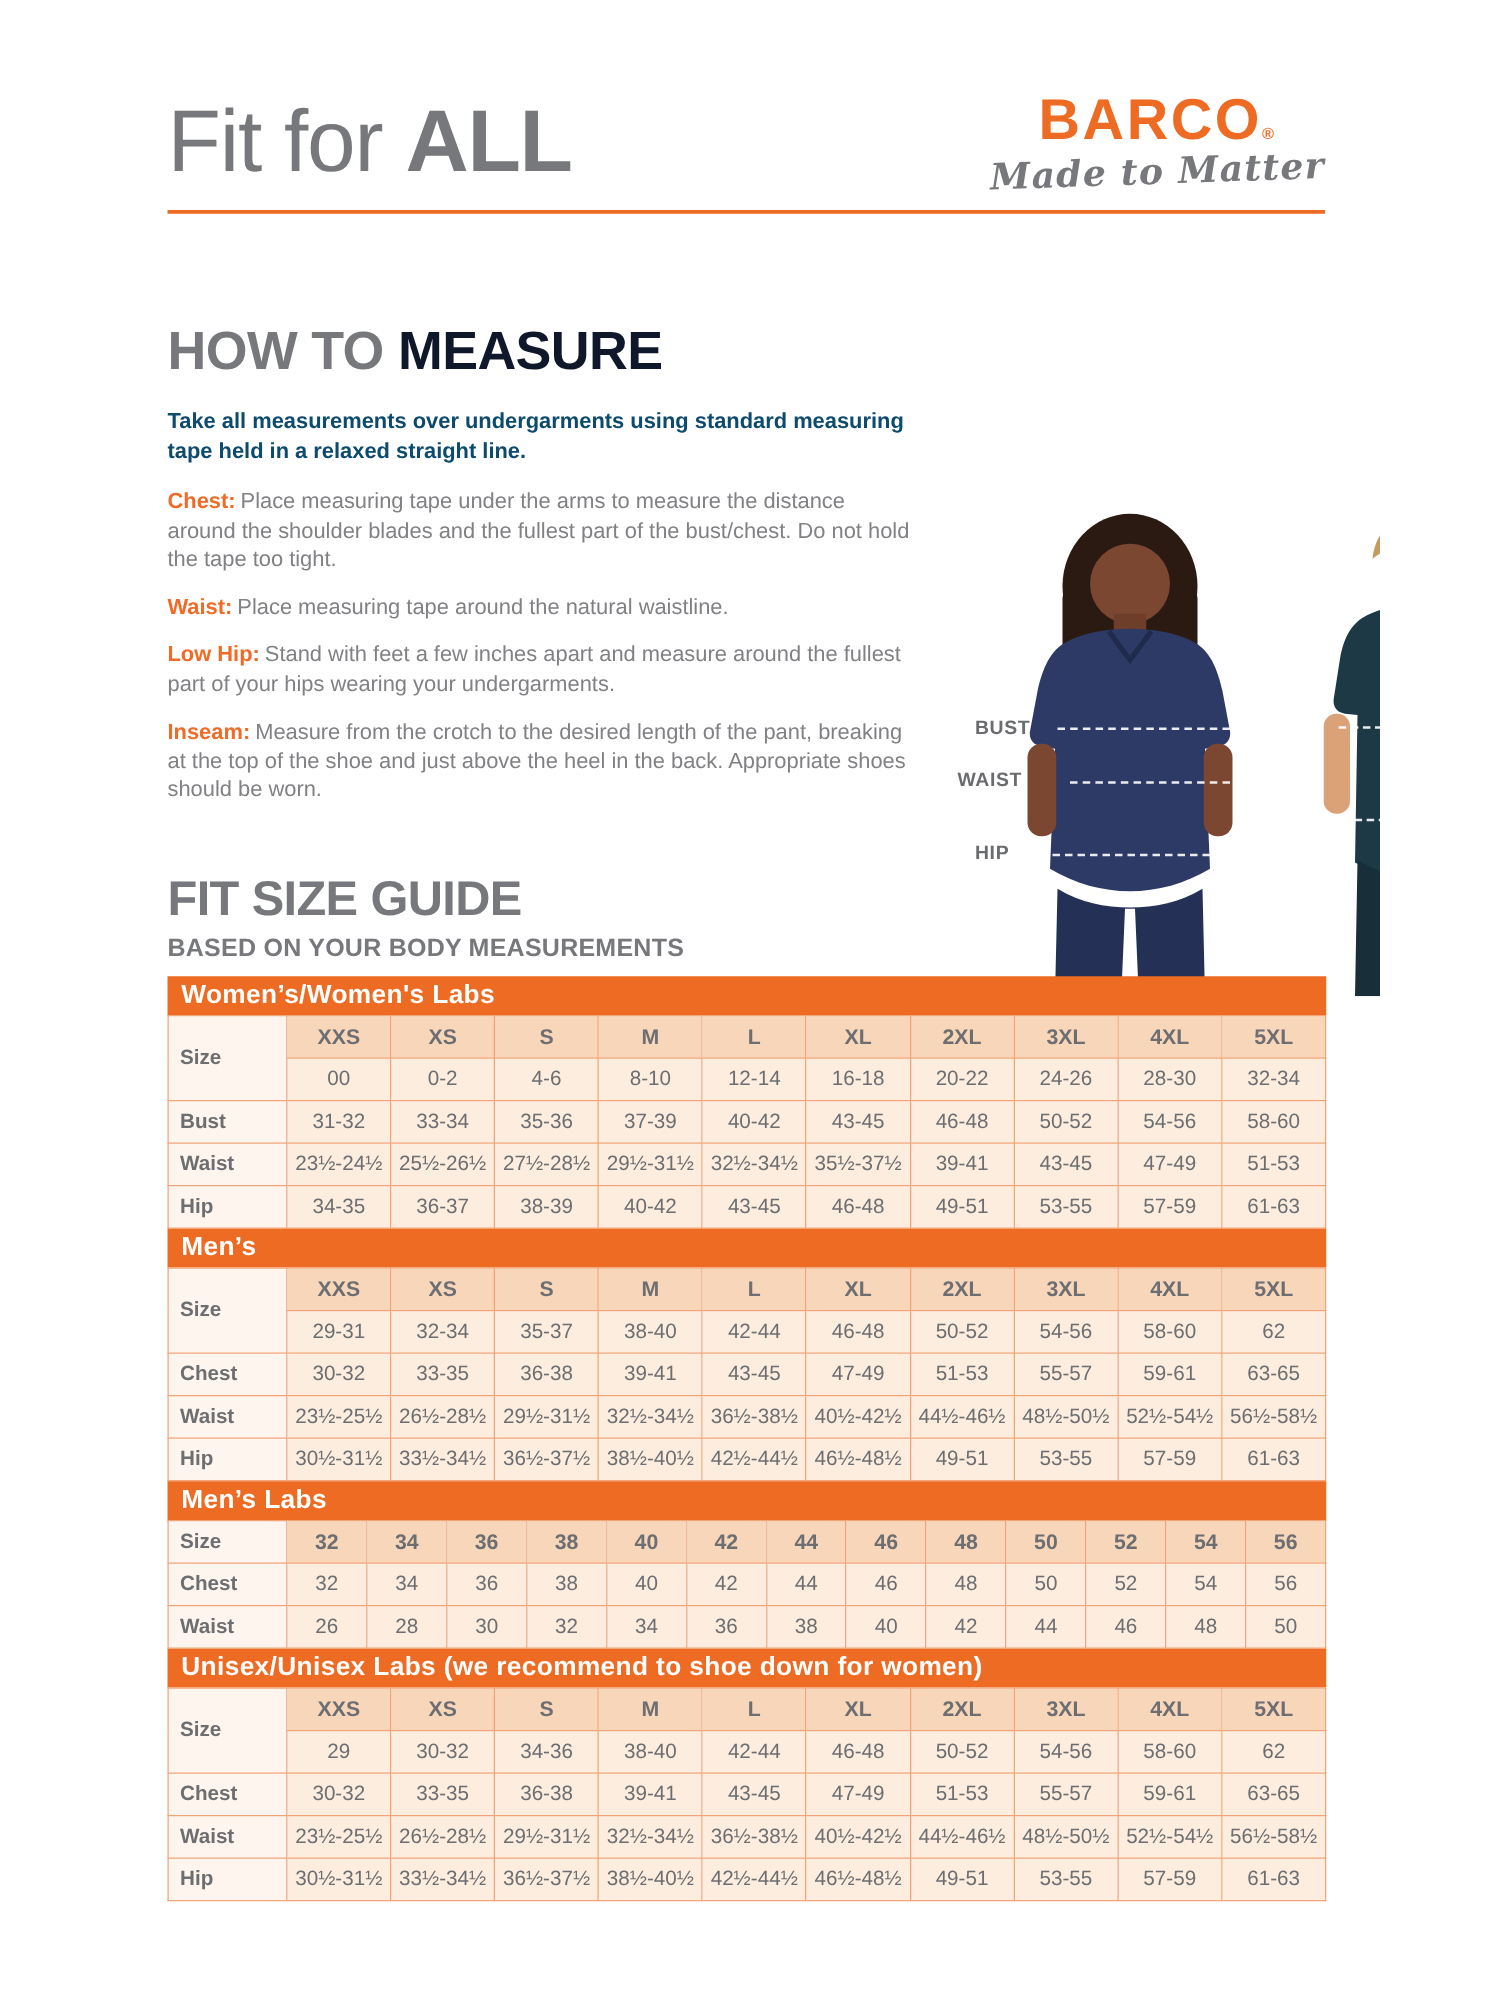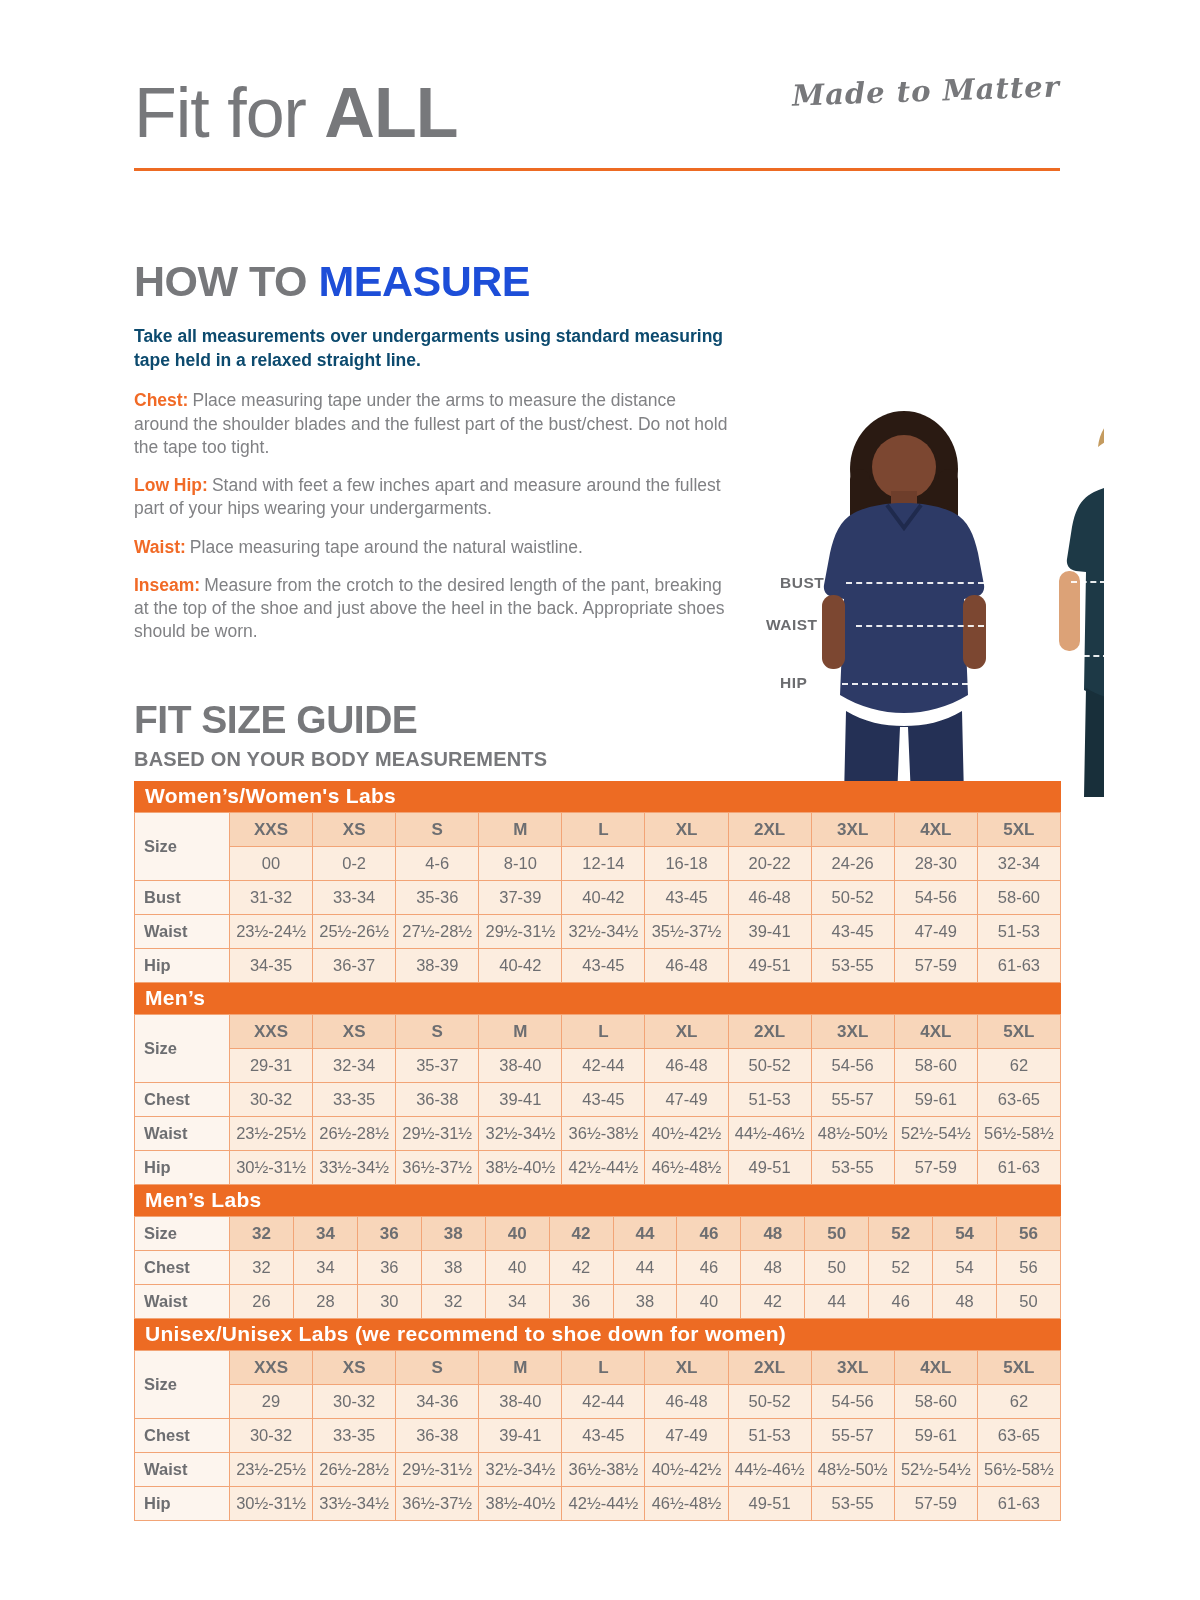--- a/index.html
+++ b/index.html
@@ -20,21 +20,21 @@
   .logo-tagline {
     display:block; font-family:"DejaVu Serif", serif; font-style:italic; font-weight:700;
     font-size:29px; color:#77787B; transform:rotate(-2deg); margin-top:2px; letter-spacing:1px;
   }
   .rule { position:absolute; left:38px; right:44px; top:156px; height:3px; background:#ED6B23; }
 
   
   .howto { position:absolute; left:38px; top:248px; width:598px; }
   .howto h2 { font-size:43px; font-weight:800; line-height:1; margin-bottom:22px; letter-spacing:-0.5px; }
   .howto h2 .h-gray { color:#77787B; }
-  .howto h2 .h-orange { color:#1d4ed8;text-align:center; }
+  .howto h2 .h-orange { color:#0f172a;text-align:center; }
   .howto .intro { font-size:17.5px; font-weight:700; color:#0c4a6e; line-height:1.35; margin-bottom:17px; }
   .howto .m-item { font-size:17.5px; color:#808184; line-height:1.33; margin-bottom:15px; }
   .howto .m-item .lead { color:#F16A26; font-weight:700; margin-right:4px; }
 
   
   .models { position:absolute; left:650px; top:383px; width:545px; height:402px; z-index:1; }
   .model-svg { position:absolute; top:0; }
   .measure-line { position:absolute; height:0; border-top:2px dashed rgba(255,255,255,0.9); }
   .measure-label { position:absolute; font-size:15.5px; font-weight:700; color:#6B6C6F; letter-spacing:0.5px; line-height:16px; }
 
@@ -61,31 +61,32 @@
 </head>
 <body>
 
 <div class="page">
 
   <div class="masthead">
     <div class="main-title">
       <span class="t-reg">Fit for </span><span class="t-bold">ALL</span>
     </div>
     <div class="logo">
+      <span class="logo-brand"><span>BARCO</span><span class="logo-reg">®</span></span>
       <span class="logo-tagline">Made to Matter</span>
     </div>
   </div>
   <div class="rule"></div>
 
   <div class="howto">
     <h2><span class="h-gray">HOW TO </span><span class="h-orange">MEASURE</span></h2>
     <p class="intro">Take all measurements over undergarments using standard measuring tape held in a relaxed straight line.</p>
     <p class="m-item"><span class="lead">Chest:</span><span>Place measuring tape under the arms to measure the distance around the shoulder blades and the fullest part of the bust/chest. Do not hold the tape too tight.</span></p>
+    <p class="m-item"><span class="lead">Waist:</span><span>Place measuring tape around the natural waistline.</span></p>
     <p class="m-item"><span class="lead">Low Hip:</span><span>Stand with feet a few inches apart and measure around the fullest part of your hips wearing your undergarments.</span></p>
-    <p class="m-item"><span class="lead">Waist:</span><span>Place measuring tape around the natural waistline.</span></p>
     <p class="m-item"><span class="lead">Inseam:</span><span>Measure from the crotch to the desired length of the pant, breaking at the top of the shoe and just above the heel in the back. Appropriate shoes should be worn.</span></p>
   </div>
 
   <div class="models">
     <svg class="model-svg" style="left:48px;" width="220" height="402" viewBox="0 0 220 402">
       <ellipse cx="110" cy="74" rx="54" ry="58" fill="#2A1A12"></ellipse>
       <rect x="56" y="74" width="20" height="92" rx="10" fill="#2A1A12"></rect>
       <rect x="144" y="74" width="20" height="92" rx="10" fill="#2A1A12"></rect>
       <circle cx="110" cy="72" r="32" fill="#7C4731"></circle>
       <path d="M96,58 Q110,70 124,58 Q120,76 110,76 Q100,76 96,58" fill="#7C4731" opacity="0"></path>

